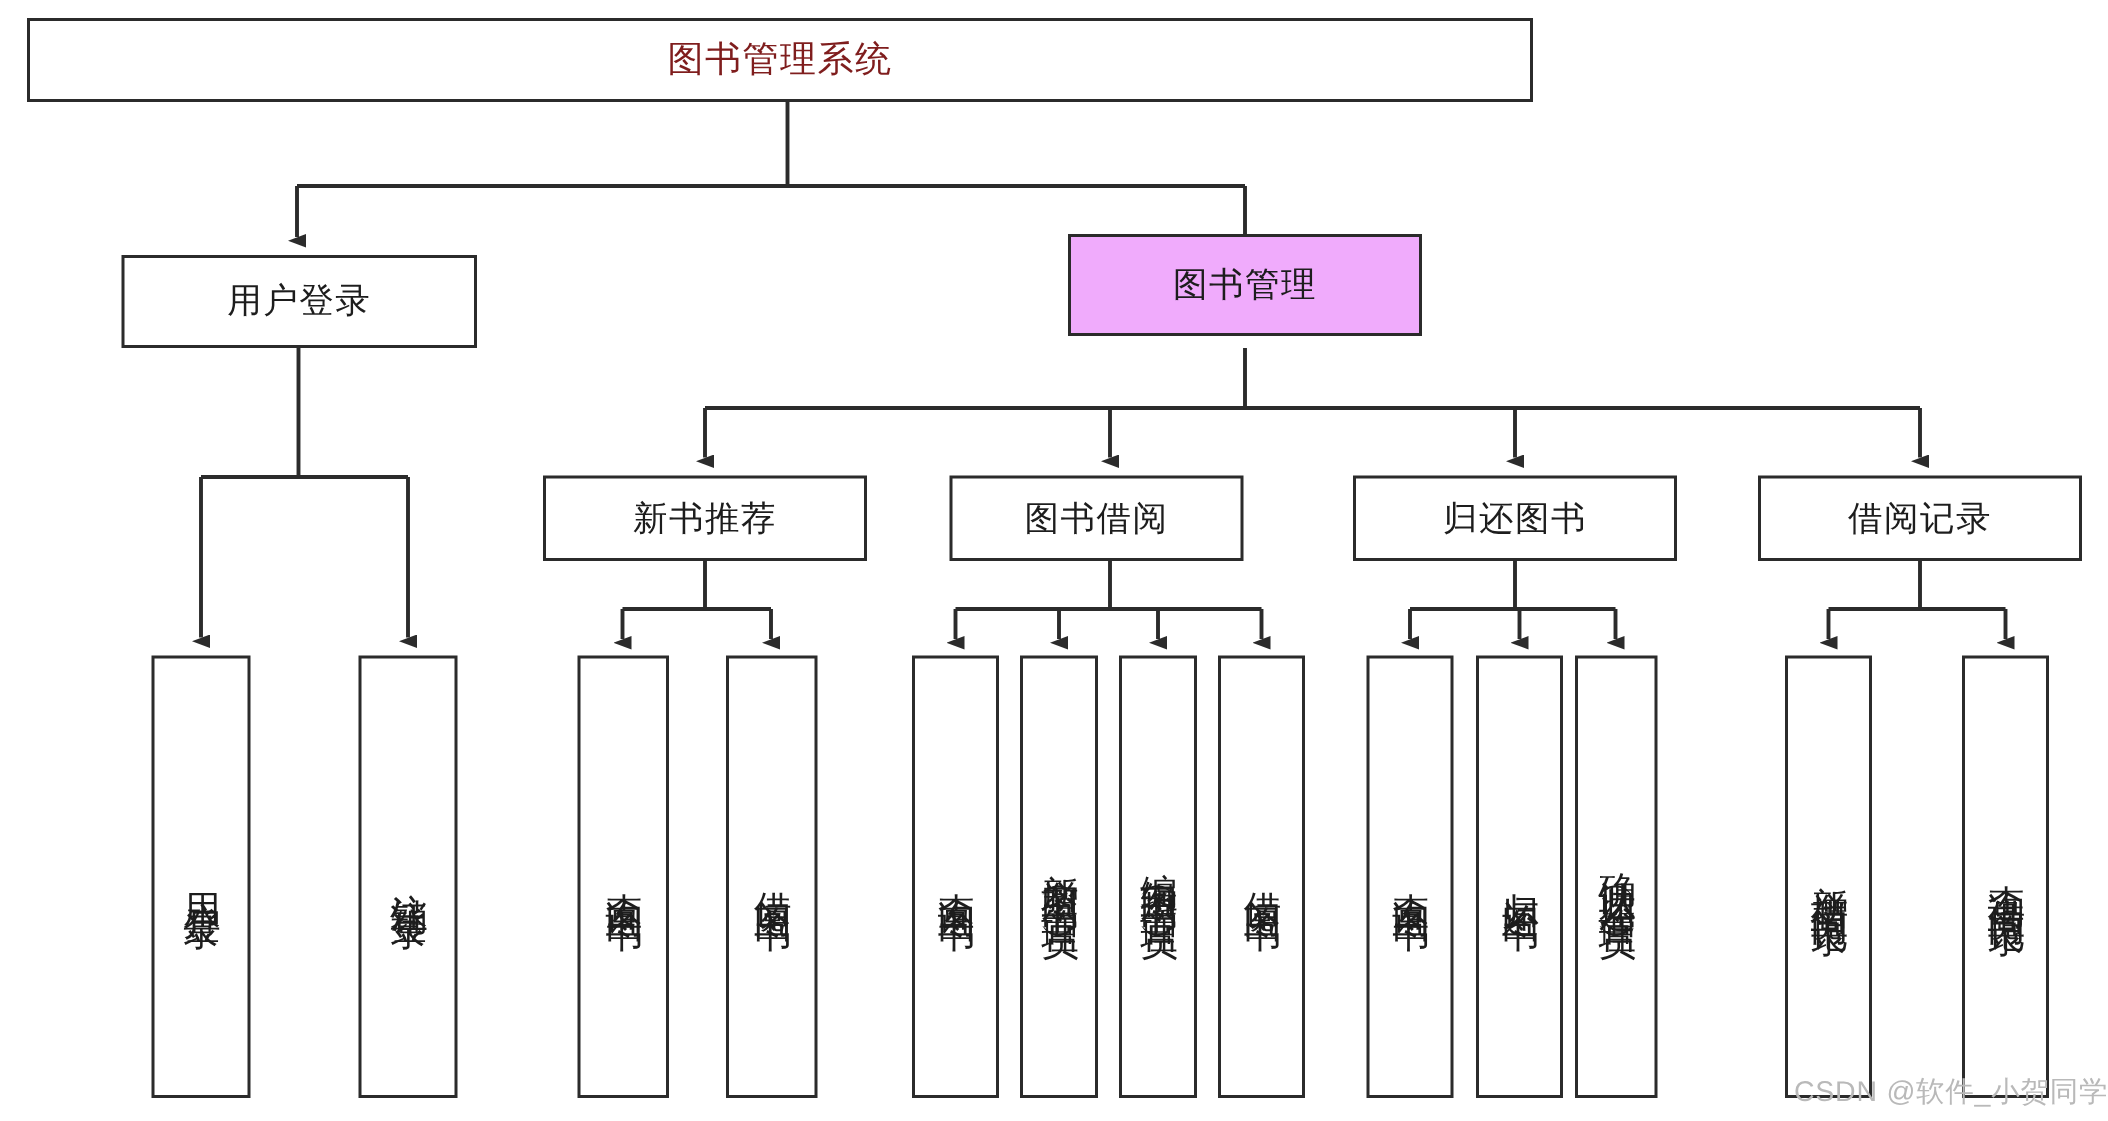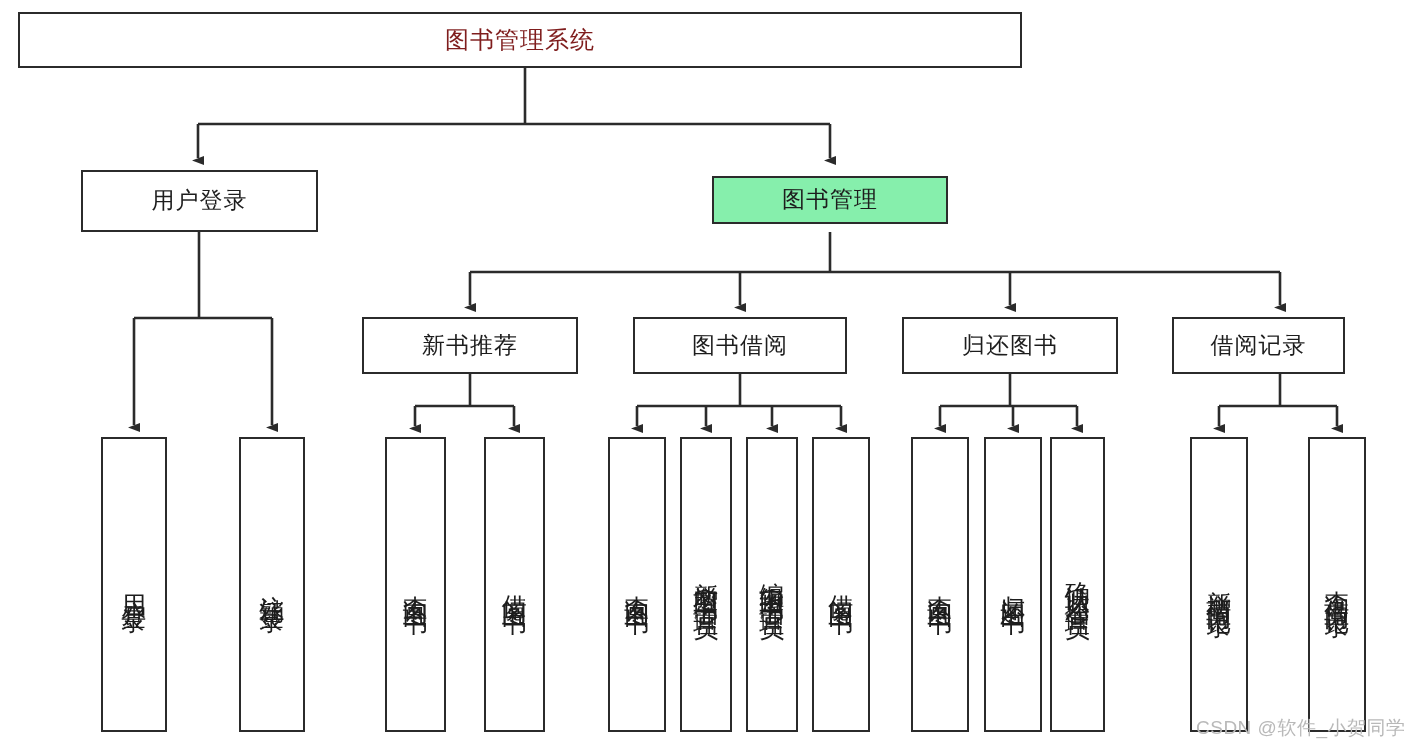--- a/index.html
+++ b/index.html
@@ -122,34 +122,34 @@
     </g>
   </svg>
 
   <div class="node h root" style="left: 18px; top: 12px; width: 1004px; height: 56px; border-color: rgb(43, 43, 43); background: rgb(255, 255, 255); color: #7f1d1d;">
     <span>图书管理系统</span>
   </div>
 
   <div class="node h" style="left: 81px; top: 170px; width: 237px; height: 62px; border-color: rgb(43, 43, 43); background: rgb(255, 255, 255); color: rgb(29, 29, 29);">
     <span>用户登录</span>
   </div>
-  <div class="node h" style="left: 712px; top: 176px; width: 236px; height: 48px; border-color: rgb(43, 43, 43); background: #86efac; color: rgb(29, 29, 29);">
+  <div class="node h" style="left: 712px; top: 156px; width: 236px; height: 68px; border-color: rgb(43, 43, 43); background: #f0abfc; color: rgb(29, 29, 29);">
     <span>图书管理</span>
   </div>
 
   <div class="node h" style="left: 362px; top: 317px; width: 216px; height: 57px; border-color: rgb(43, 43, 43); background: rgb(255, 255, 255); color: rgb(29, 29, 29);">
     <span>新书推荐</span>
   </div>
-  <div class="node h" style="left: 633px; top: 317px; width: 214px; height: 57px; border-color: rgb(43, 43, 43); background: rgb(255, 255, 255); color: rgb(29, 29, 29);">
+  <div class="node h" style="left: 633px; top: 317px; width: 196px; height: 57px; border-color: rgb(43, 43, 43); background: rgb(255, 255, 255); color: rgb(29, 29, 29);">
     <span>图书借阅</span>
   </div>
   <div class="node h" style="left: 902px; top: 317px; width: 216px; height: 57px; border-color: rgb(43, 43, 43); background: rgb(255, 255, 255); color: rgb(29, 29, 29);">
     <span>归还图书</span>
   </div>
-  <div class="node h" style="left: 1172px; top: 317px; width: 173px; height: 57px; border-color: rgb(43, 43, 43); background: rgb(255, 255, 255); color: rgb(29, 29, 29);">
+  <div class="node h" style="left: 1172px; top: 317px; width: 216px; height: 57px; border-color: rgb(43, 43, 43); background: rgb(255, 255, 255); color: rgb(29, 29, 29);">
     <span>借阅记录</span>
   </div>
 
   <div class="node leaf" style="left: 101px; top: 437px; width: 66px; height: 295px; border-color: rgb(43, 43, 43); background: rgb(255, 255, 255); color: rgb(29, 29, 29);">
     <span class="vtext">用户登录</span>
   </div>
   <div class="node leaf" style="left: 239px; top: 437px; width: 66px; height: 295px; border-color: rgb(43, 43, 43); background: rgb(255, 255, 255); color: rgb(29, 29, 29);">
     <span class="vtext">注销登录</span>
   </div>
   <div class="node leaf" style="left: 385px; top: 437px; width: 61px; height: 295px; border-color: rgb(43, 43, 43); background: rgb(255, 255, 255); color: rgb(29, 29, 29);">

